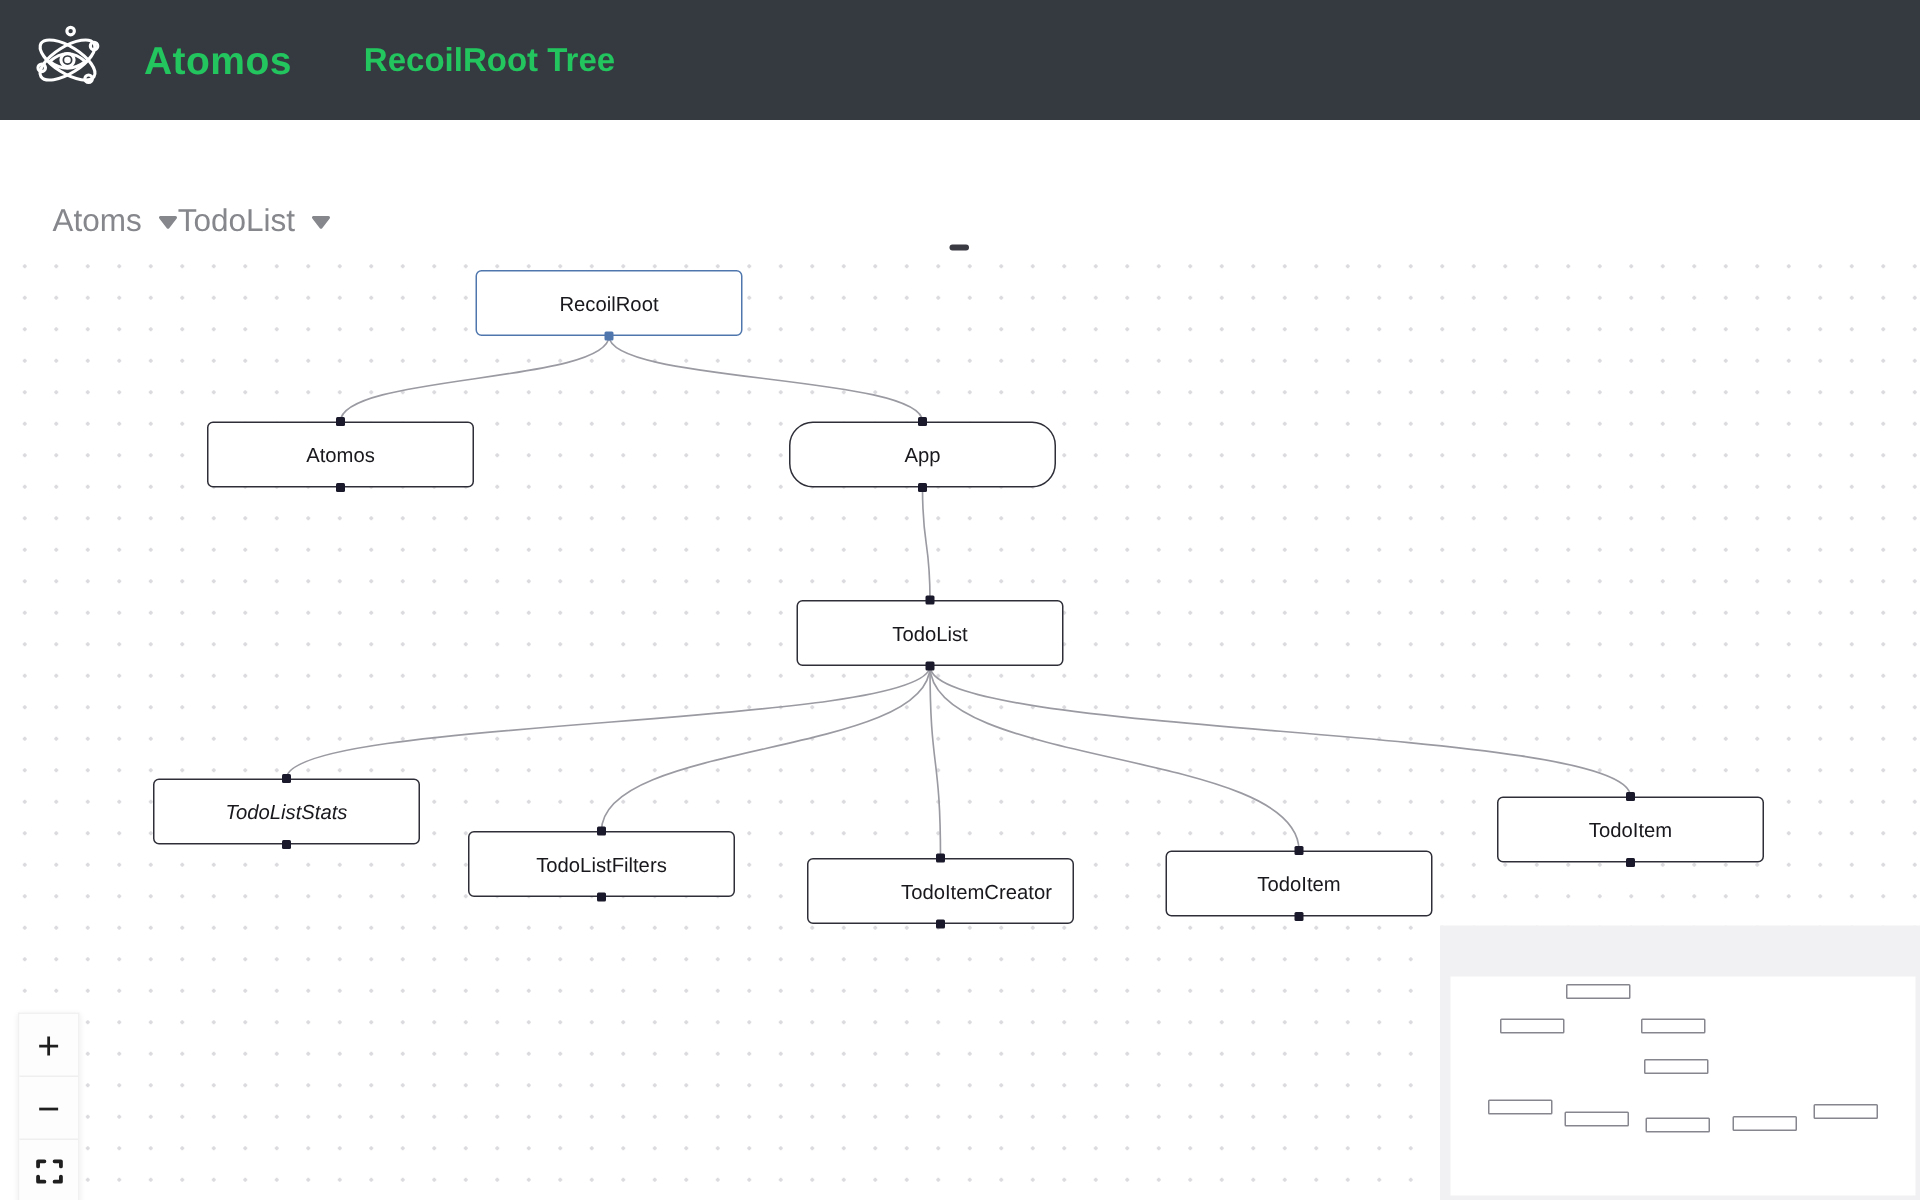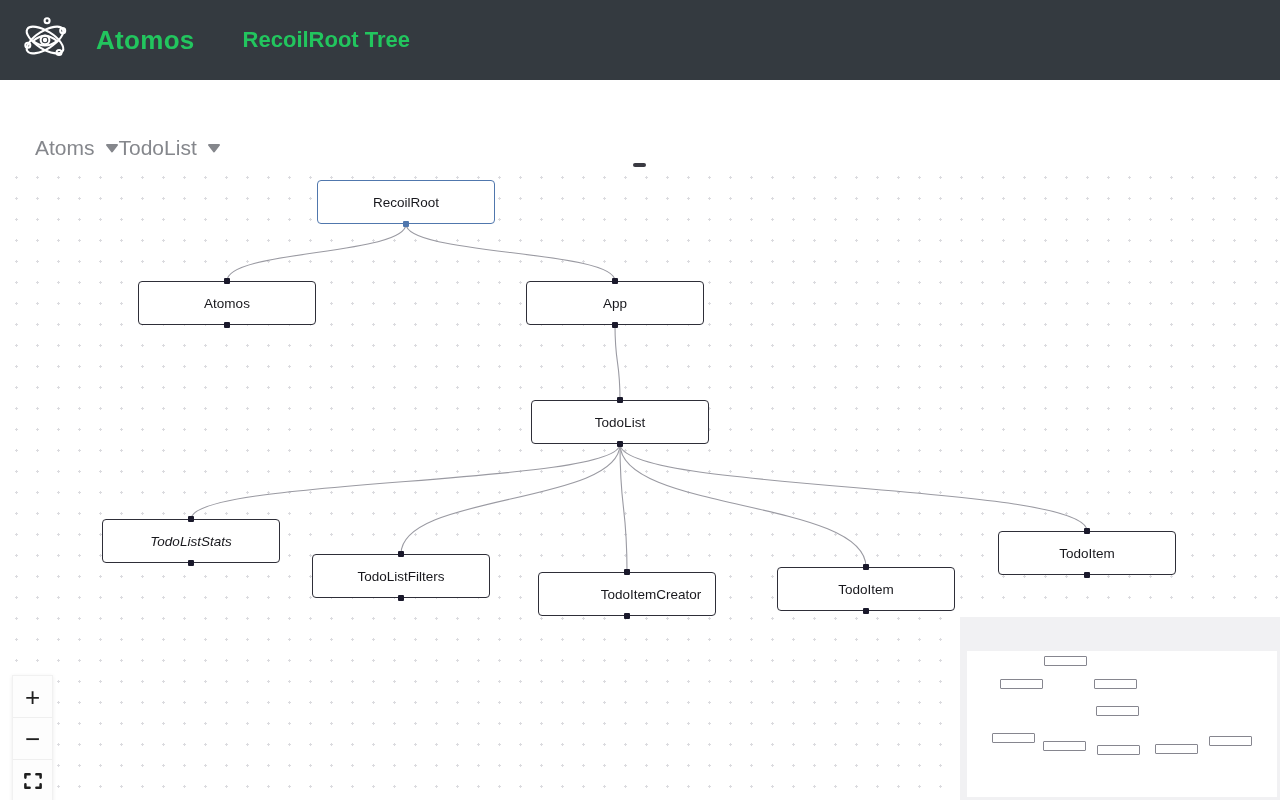--- a/index.html
+++ b/index.html
@@ -139,21 +139,21 @@
   <div id="nodes-layer">
       <div class="node selected" style="left: 317px; top: 20px; width: 178px; height: 44px;">
         <span>RecoilRoot</span>
         <div class="handle bottom"></div>
       </div>
       <div class="node" style="left: 138px; top: 121px; width: 178px; height: 44px;">
         <span>Atomos</span>
         <div class="handle top"></div>
         <div class="handle bottom"></div>
       </div>
-      <div class="node" style="left: 526px; top: 121px; width: 178px; height: 44px;">
+      <div class="node" style="left: 526px; top: 121px; width: 178px; height: 44px; border-radius: 16px;">
         <span>App</span>
         <div class="handle top"></div>
         <div class="handle bottom"></div>
       </div>
       <div class="node" style="left: 531px; top: 240px; width: 178px; height: 44px;">
         <span>TodoList</span>
         <div class="handle top"></div>
         <div class="handle bottom"></div>
       </div>
       <div class="node" style="left: 102px; top: 359px; width: 178px; height: 44px; font-style: italic;">

